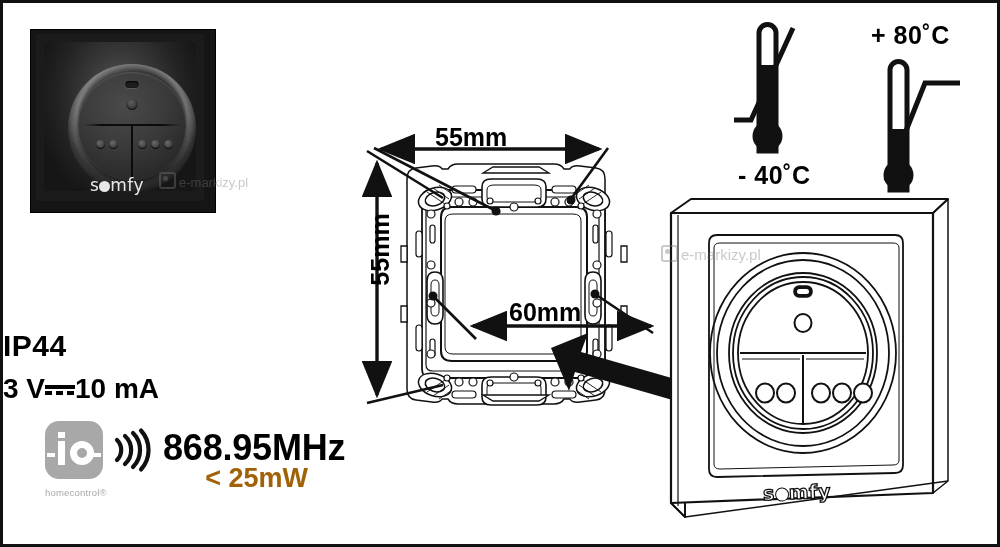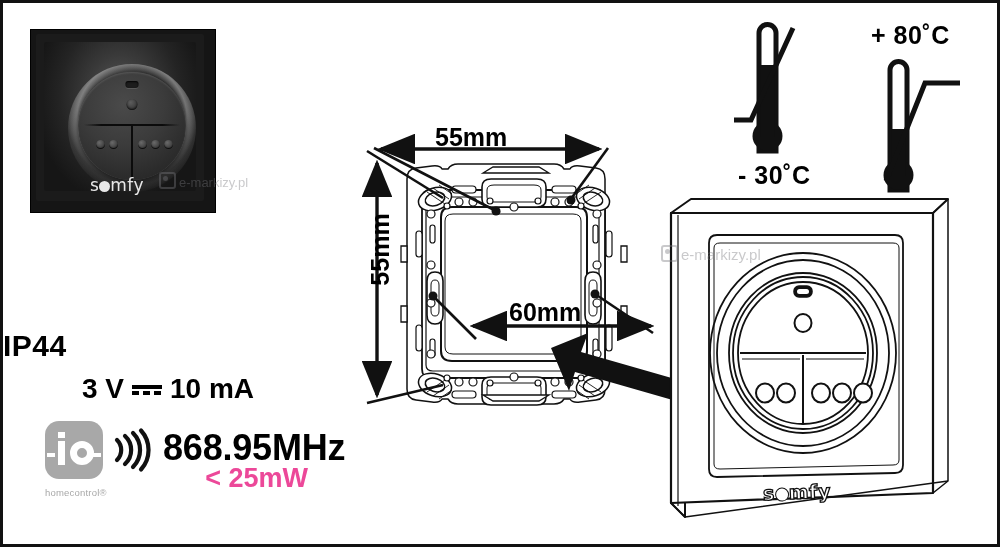--- a/index.html
+++ b/index.html
@@ -135,21 +135,21 @@
   #spec-ip44 {
     left: 0px; top: 326px; width: 330px;
     text-align: left;
     font-size: 30px; font-weight: bold; color: #000;
     letter-spacing: 0.5px;
   }
   #spec-power {
     left: 0px; top: 370px; width: 330px;
     text-align: center;
     font-size: 28px; font-weight: bold; color: #000;
-    display: flex; align-items: center; justify-content: center; gap: 8px;
+    display: flex; align-items: center; gap: 0;
   }
   .dc-symbol {
     display: inline-block;
     width: 30px; height: 16px;
     position: relative;
   }
   .dc-symbol::before {
     content: "";
     position: absolute; left: 0; right: 0; top: 4px;
     height: 3.5px; background: #000;
@@ -204,21 +204,21 @@
 
   #spec-freq {
     left: 160px; top: 424px;
     font-size: 36px; font-weight: bold; color: #000;
     white-space: nowrap;
     letter-spacing: -0.2px;
   }
   #spec-power-out {
     left: 160px; top: 460px; width: 145px;
     text-align: right;
-    font-size: 27px; font-weight: bold; color: #ec4899;
+    font-size: 27px; font-weight: bold; color: #a16207;
     white-space: nowrap;
   }
 
   
   .thermo-label {
     font-size: 25px; font-weight: bold; color: #000;
     white-space: nowrap; letter-spacing: 0.5px;
   }
   #thermo-cold-label { left: 735px; top: 158px; }
   #thermo-hot-label  { left: 868px; top: 18px; }
@@ -315,21 +315,21 @@
     </g>
 
     <g>
       <path d="M887 187 L 887 67 a 8.5 8.5 0 0 1 17 0 L 904 187 Z" fill="none" stroke="#111111" stroke-width="5"></path>
       <circle cx="895.5" cy="172" r="15" fill="#111111"></circle>
       <rect x="888.5" y="126" width="14" height="47" fill="#111111"></rect>
       <path d="M883 178 L 922 80 L 957 80" fill="none" stroke="#111111" stroke-width="5"></path>
     </g>
   </svg>
 
-  <div id="thermo-cold-label" class="abs thermo-label">- 30˚C</div>
+  <div id="thermo-cold-label" class="abs thermo-label">- 40˚C</div>
   <div id="thermo-hot-label" class="abs thermo-label">+ 80˚C</div>
 
   <svg class="overlay" width="1000" height="547" viewBox="0 0 1000 547">
     <g fill="#ffffff" stroke="#111111" stroke-width="1.5" stroke-linejoin="round">
 
       <path d="M404 176 q0-10 9-11 l16-2 q8-1 10 3 l6 0 q3-5 10-5 l96 0 q7 0 10 5 l6 0 q2-4 10-3 l16 2 q9 1 9 11
                l0 210 q0 10 -9 11 l-16 2 q-8 1 -10 -3 l-6 0 q-3 5 -10 5 l-96 0 q-7 0 -10 -5 l-6 0 q-2 4 -10 3 l-16 -2 q-9 -1 -9 -11 Z"></path>
 
       <path d="M419 196 q0-9 9-9 l165 0 q9 0 9 9 l0 170 q0 9 -9 9 l-165 0 q-9 0 -9 -9 Z" fill="#ffffff" stroke-width="1.8"></path>
       <path d="M423 200 q0-6 7-6 l159 0 q7 0 7 6 l0 162 q0 6 -7 6 l-159 0 q-7 0 -7 -6 Z" fill="#ffffff" stroke-width="1.2"></path>

